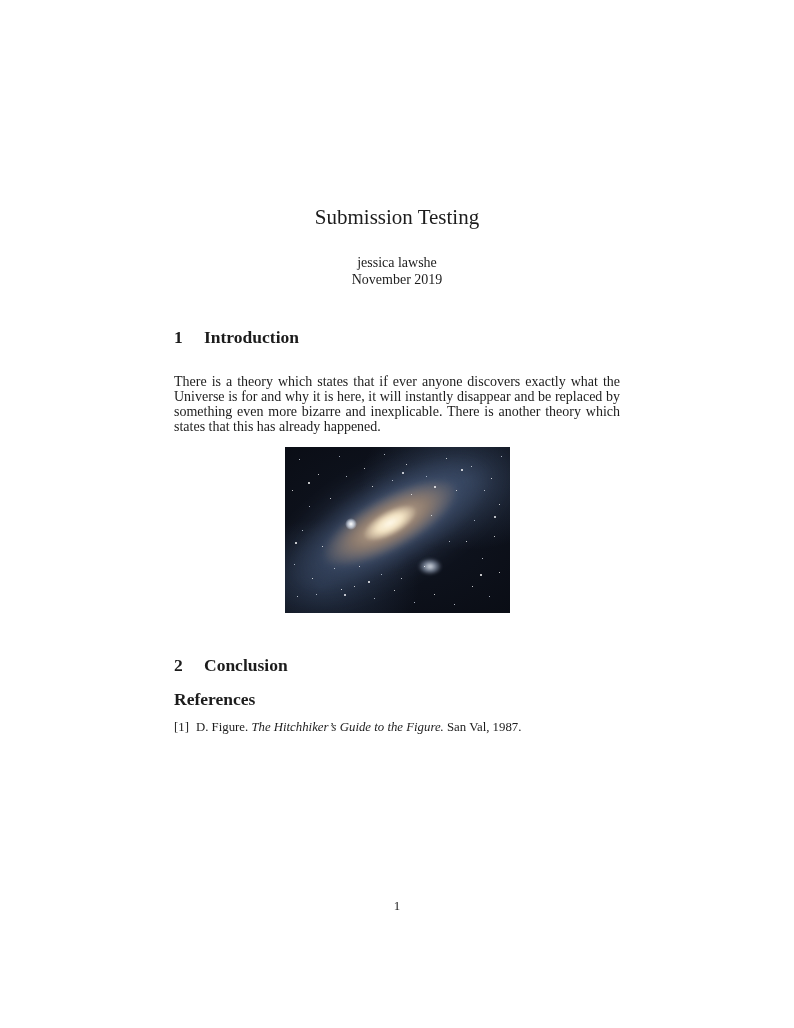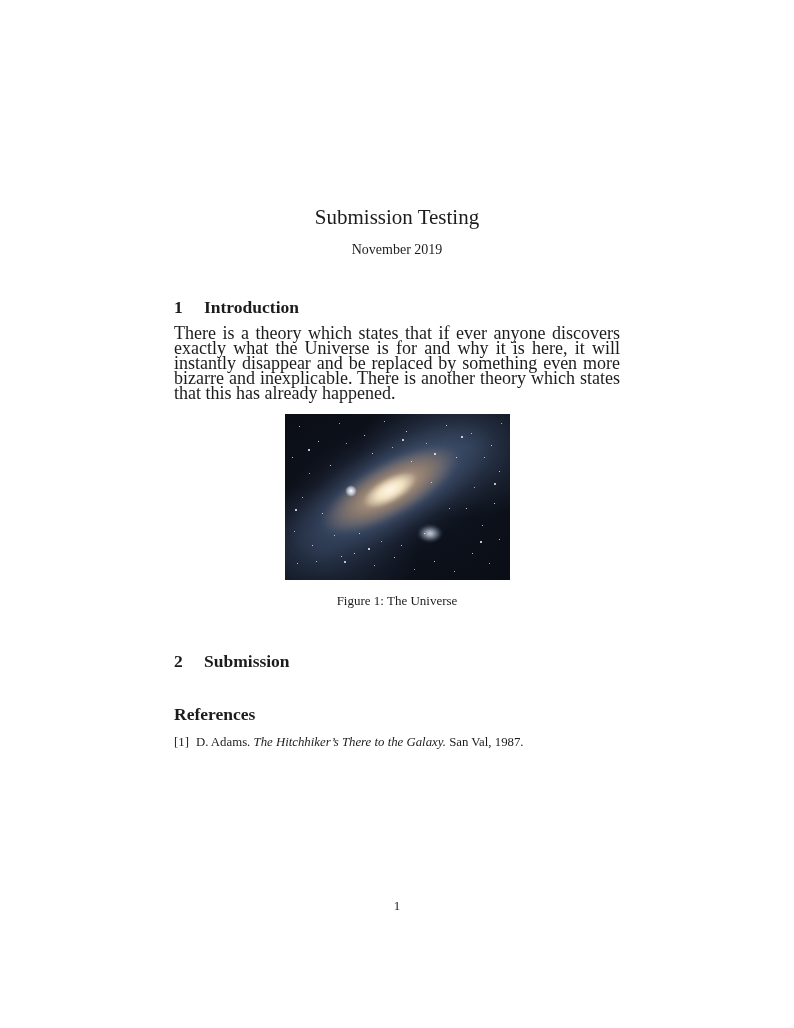--- a/index.html
+++ b/index.html
@@ -32,40 +32,39 @@
   .doc-author {
     font-size: 14px;
     line-height: 17px;
     text-align: center;
     margin-top: 24px;
   }
   .doc-date {
     font-size: 14px;
     line-height: 17px;
     text-align: center;
-    margin-top: 11px;
   }
   .section-heading {
     display: flex;
     font-size: 17.5px;
     line-height: 22px;
     font-weight: bold;
     margin-top: 38px;
   }
   .section-heading .sec-num {
     min-width: 30px;
   }
   .section-heading.refs-heading {
-    margin-top: 31px;
+    margin-top: 12px;
   }
   .body-par {
-    font-size: 18px;
+    font-size: 14px;
     line-height: 15px;
     text-align: justify;
-    margin-top: 8px;
+    margin-top: 26px;
   }
   .quote-par {
     font-size: 12.8px;
     line-height: 15px;
     margin-top: 10px;
   }
   .figure-wrap {
     margin-top: 13px;
     display: flex;
     justify-content: center;
@@ -206,20 +205,21 @@
     font-size: 13px;
   }
 </style>
 </head>
 <body>
 
 <div class="page">
   <div class="content">
 
     <div class="doc-title">Submission Testing</div>
+    <div class="doc-author">jessica lawshe</div>
     <div class="doc-date">November 2019</div>
 
     <div class="section-heading">
       <span class="sec-num">1</span>
       <span>Introduction</span>
     </div>
 
     <div class="body-par">There is a theory which states that if ever anyone discovers exactly what the Universe is for and why it is here, it will instantly disappear and be replaced by something even more bizarre and inexplicable. There is another theory which states that this has already happened.</div>
 
     <div class="figure-wrap">
@@ -228,37 +228,36 @@
         <div class="galaxy-disk"></div>
         <div class="galaxy-dust"></div>
         <div class="galaxy-core"></div>
         <div class="companion-galaxy"></div>
         <div class="bright-star-glow"></div>
         <div class="stars-small"></div>
         <div class="stars-big"></div>
       </div>
     </div>
 
-    <div class="figure-caption">Figure 1: The Universe</div>
 
     <div class="section-heading conclusion-heading">
       <span class="sec-num">2</span>
-      <span>Submission</span>
+      <span>Conclusion</span>
     </div>
 
 
     <div class="section-heading refs-heading">
       <span>References</span>
     </div>
 
     <div class="reference-entry">
       <span class="ref-label">[1]</span>
       <span>
-        <span>D. Adams.</span>
-        <span class="ref-title-italic">The Hitchhiker’s There to the Galaxy.</span>
+        <span>D. Figure.</span>
+        <span class="ref-title-italic">The Hitchhiker’s Guide to the Figure.</span>
         <span>San Val, 1987.</span>
       </span>
     </div>
 
   </div>
 
   <div class="page-number">1</div>
 </div>
 
 </body></html>

